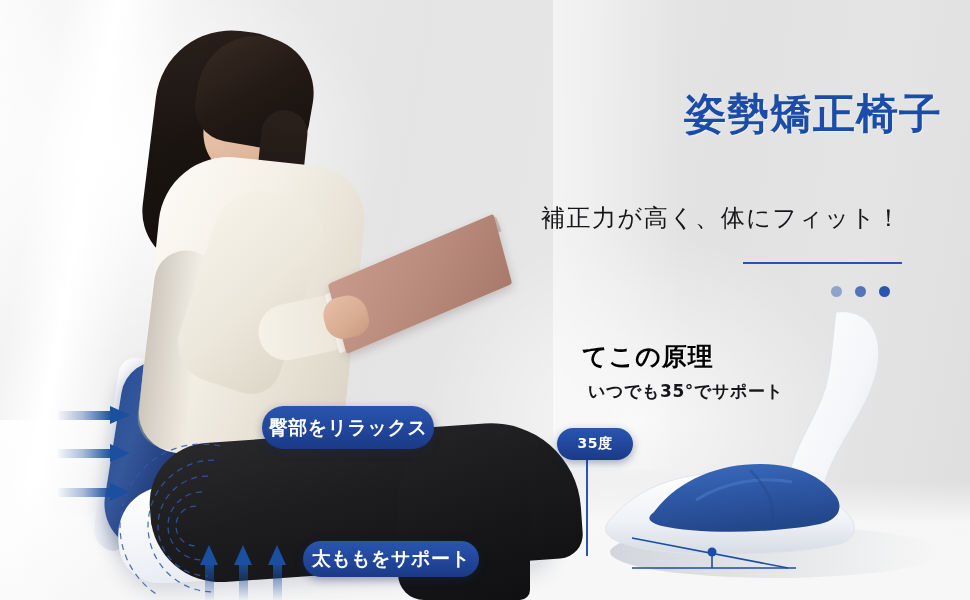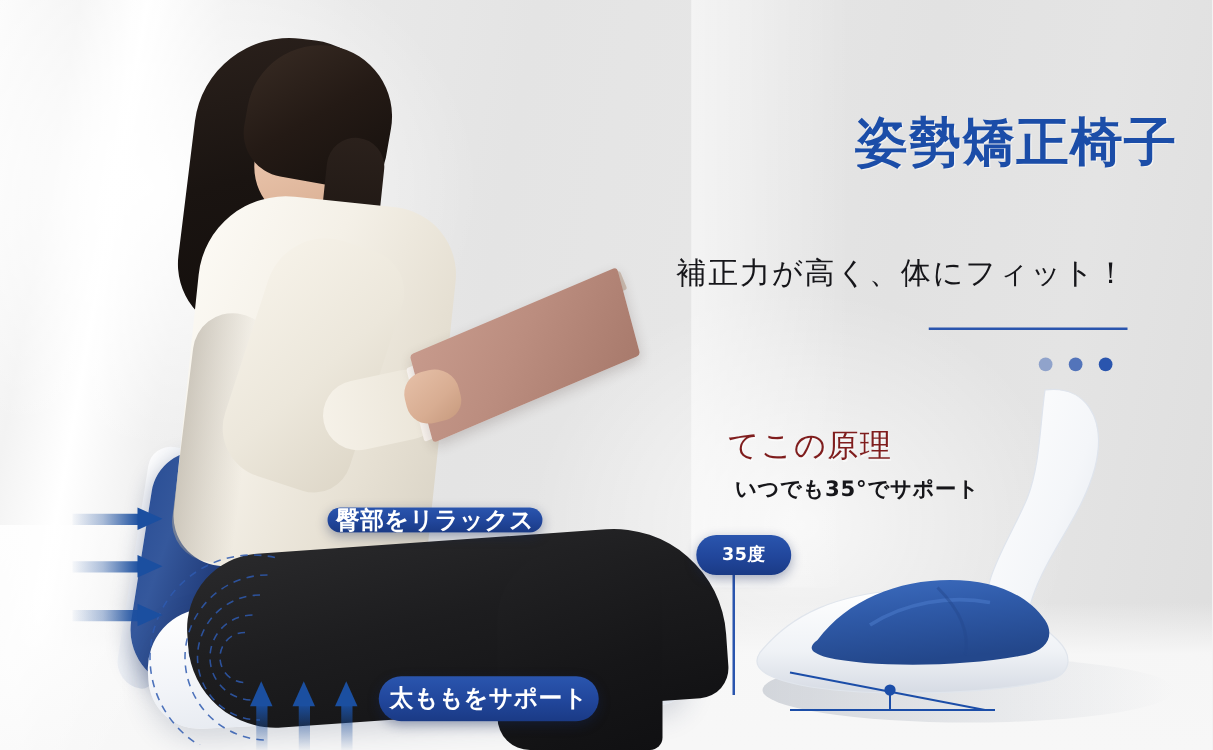--- a/index.html
+++ b/index.html
@@ -311,22 +311,22 @@
   }
   .dot { width: 11px; height: 11px; border-radius: 50%; background: #2a55ae; }
   .dot.d1 { opacity: 0.45; }
   .dot.d2 { opacity: 0.78; }
   .dot.d3 { opacity: 1; }
 
   .lever-title {
     position: absolute;
     left: 582px; top: 340px;
     font-size: 25px;
-    font-weight: 400;
-    color: #7f1d1d;
+    font-weight: 700;
+    color: #000000;
     letter-spacing: 1px;
     text-shadow: 1px 1px 0 rgba(255,255,255,0.5);
     white-space: nowrap;
   }
   .lever-sub {
     position: absolute;
     left: 588px; top: 380px;
     font-size: 17px;
     color: #16161a;
     letter-spacing: 0.6px;
@@ -410,21 +410,21 @@
   <div class="arrow-v" style="left:234px; top:545px; height:55px;">
     <div class="head"></div>
       <div class="shaft" style="height:38px;"></div>
   </div>
   <div class="arrow-v" style="left:268px; top:545px; height:55px;">
     <div class="head"></div>
       <div class="shaft" style="height:38px;"></div>
   </div>
 
 
-  <div class="pill" style="left:262px; top:406px; width:172px; height:20px; font-size:19px;">
+  <div class="pill" style="left:262px; top:406px; width:172px; height:43px; font-size:19px;">
     <span>臀部をリラックス</span>
   </div>
 
   <div class="pill" style="left:303px; top:541px; width:176px; height:36px; font-size:19px;">
     <span>太ももをサポート</span>
   </div>
 
   <div class="headline">姿勢矯正椅子</div>
   <div class="subline sub-1">補正力が高く、体にフィット！</div>
 

